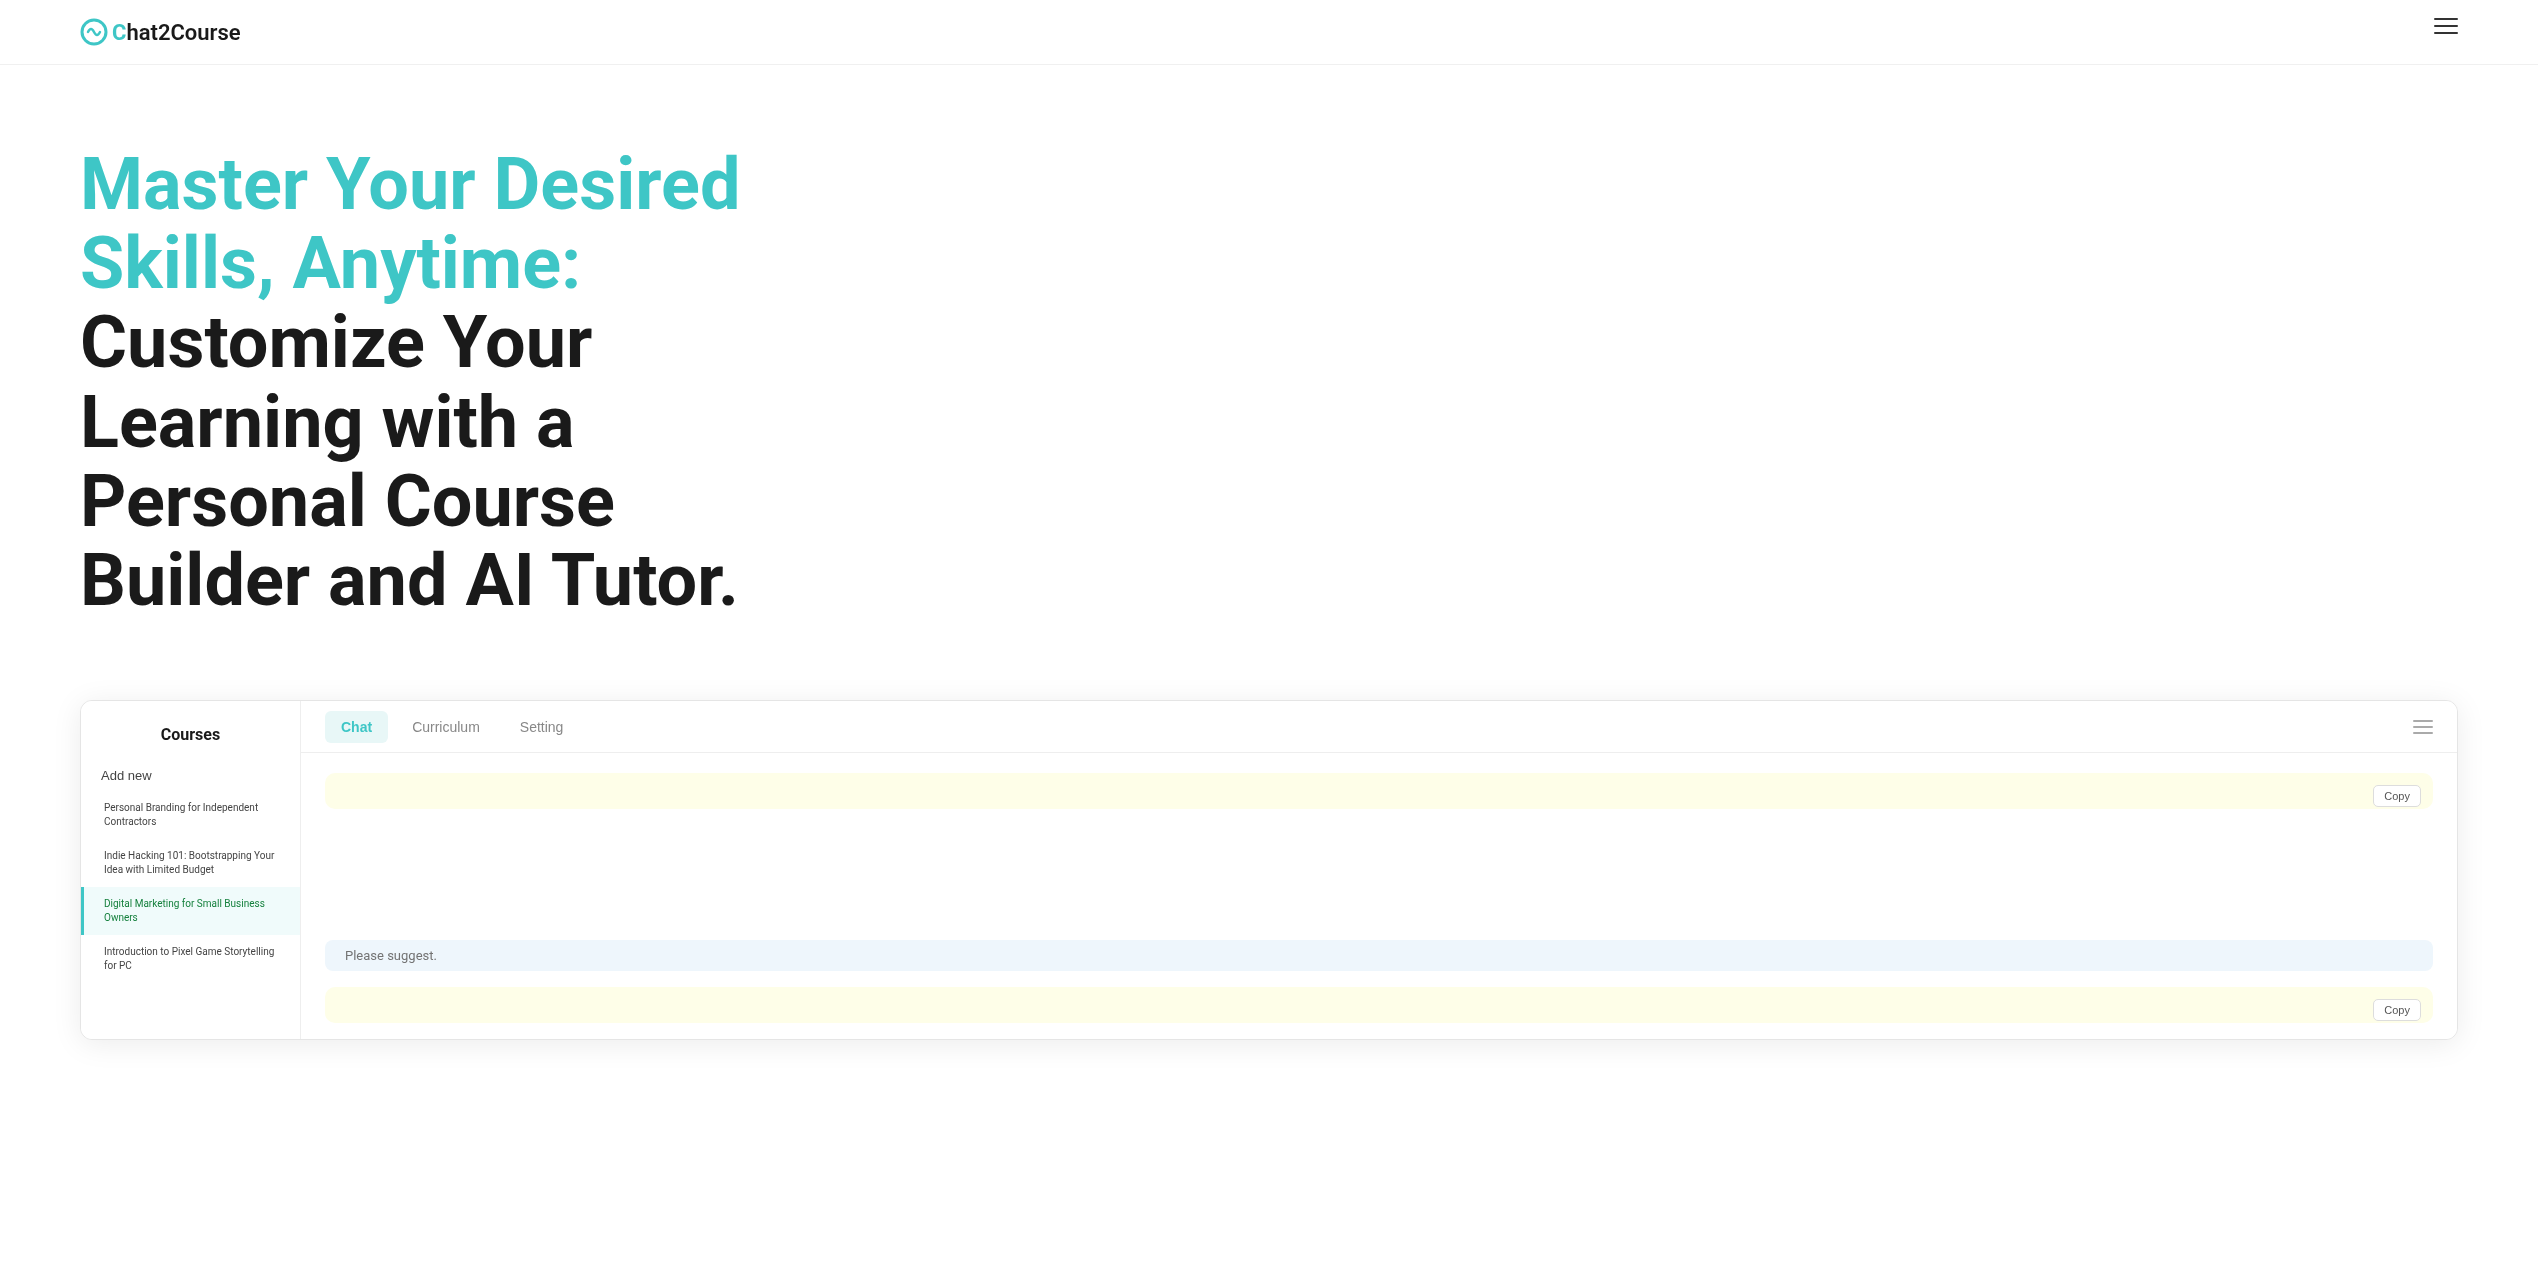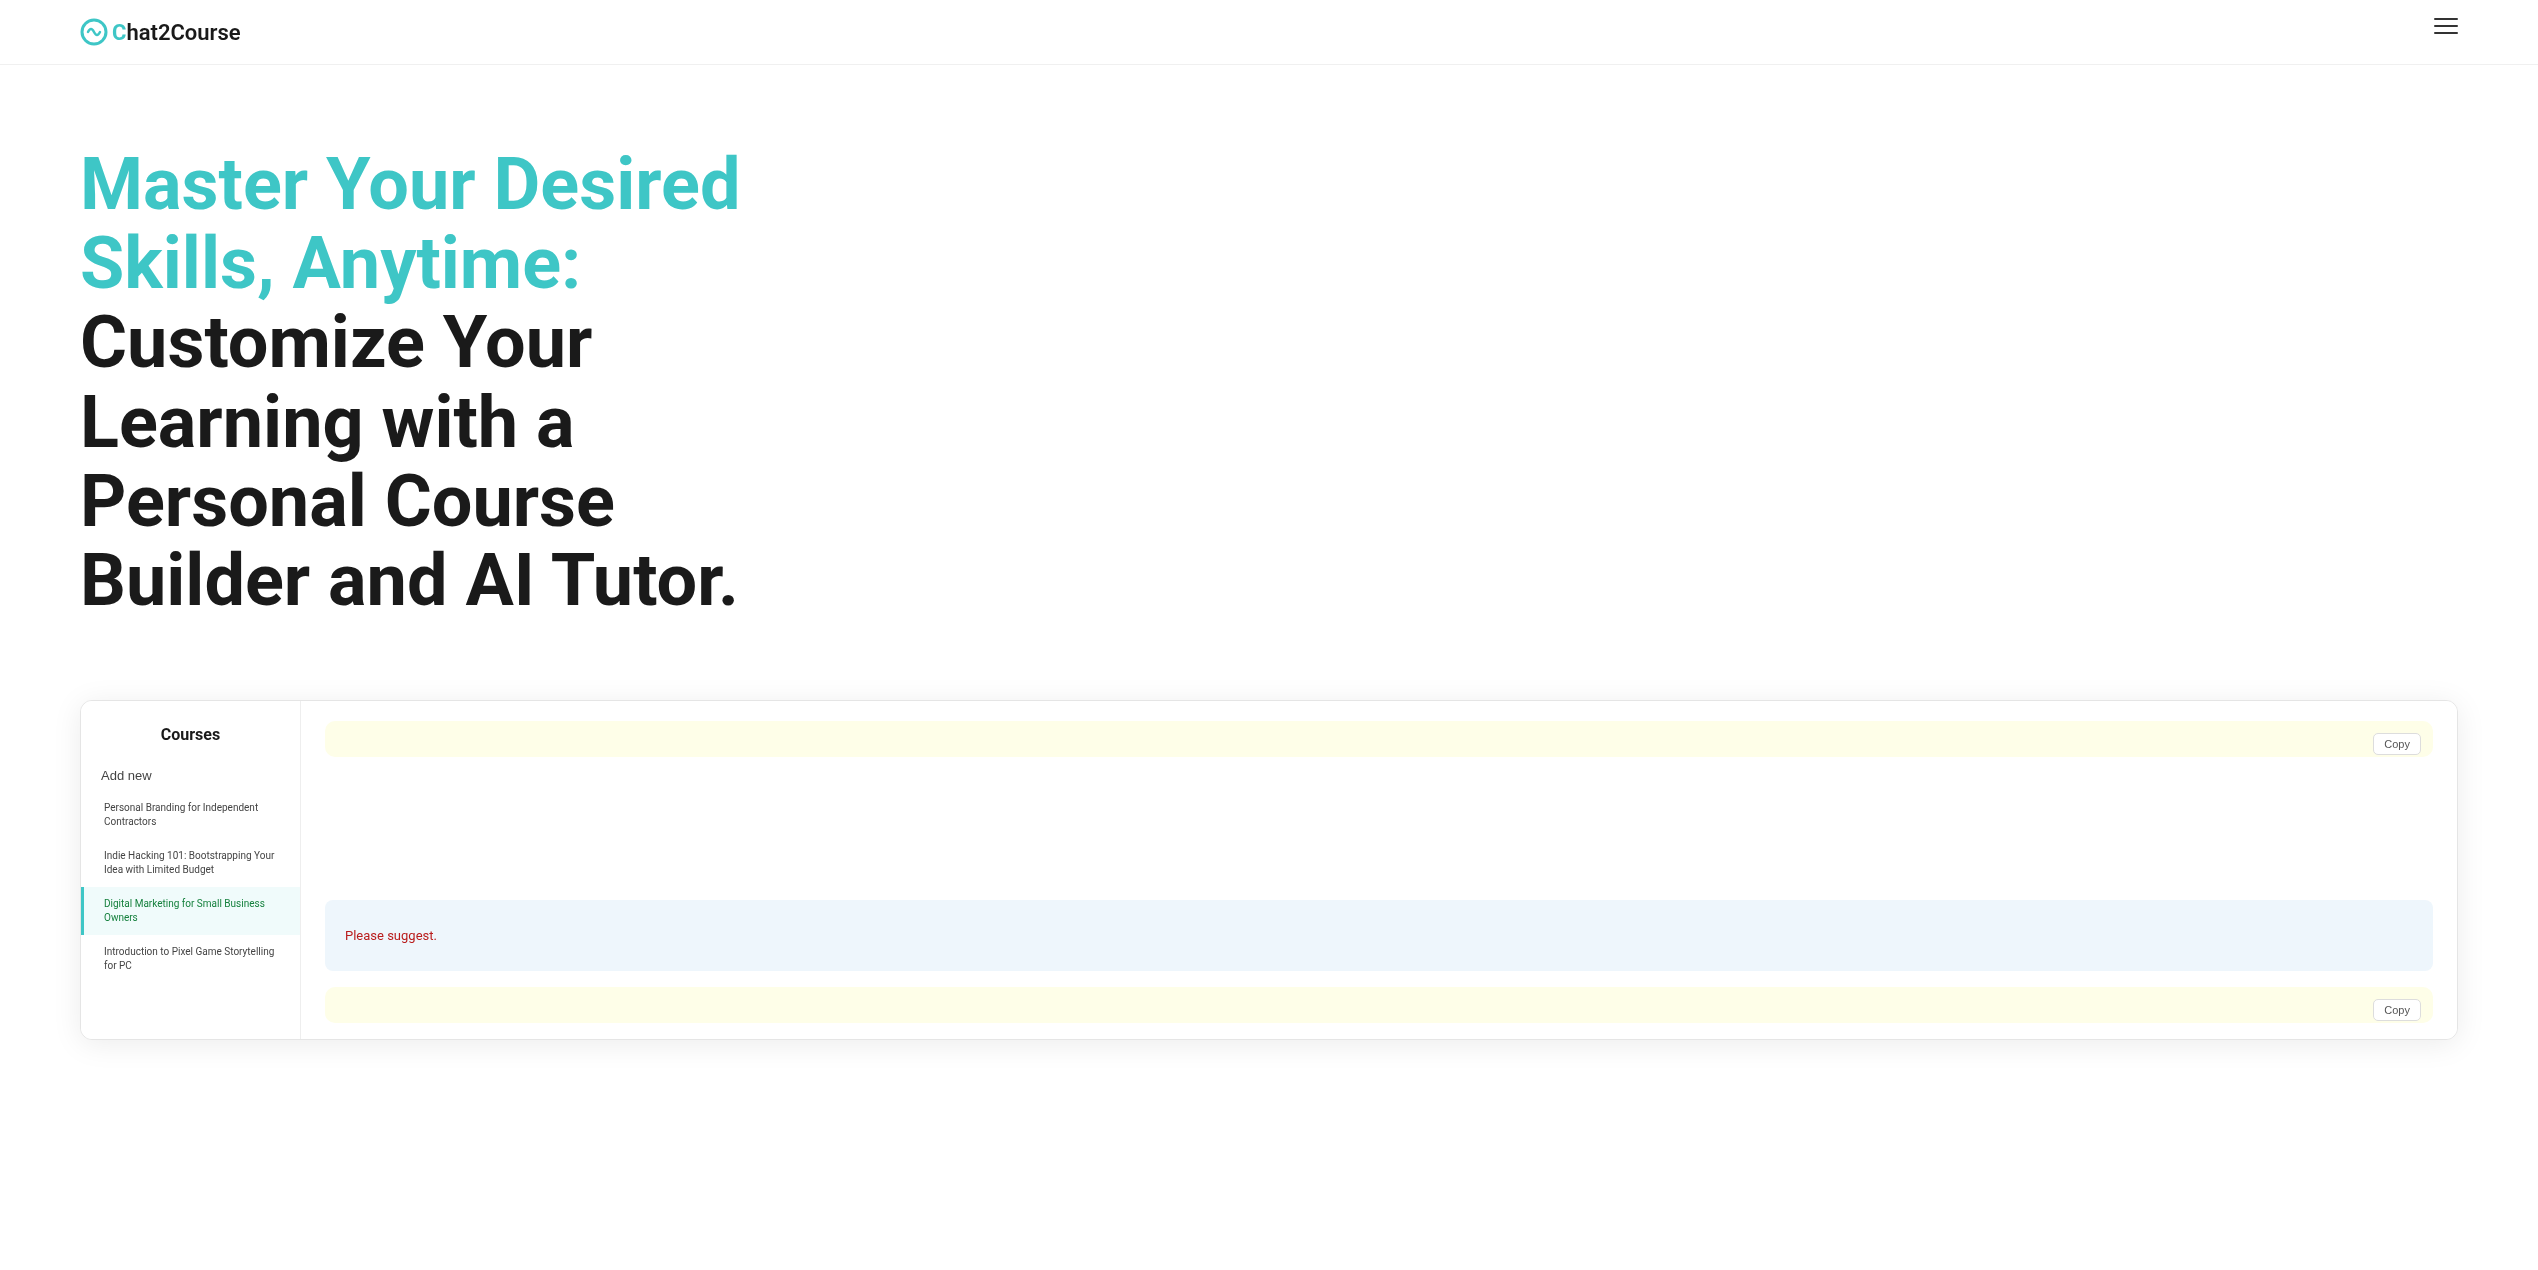--- a/index.html
+++ b/index.html
@@ -226,23 +226,23 @@
       margin-bottom: 6px;
     }
 
     .chat-bubble-ai p:last-child {
       margin-bottom: 0;
     }
 
     .chat-input-area {
       background: #eef6fc;
       border-radius: 8px;
-      padding: 28px 20px;
+      padding: 8px 20px;
       font-size: 13px;
-      color: #b91c1c;
+      color: #737373;
       margin: 0 24px 16px;
       cursor: text;
     }
 
     .chat-bubble-ai-bottom {
       background: #fefee8;
       border-radius: 10px;
       padding: 18px 20px;
       font-size: 13px;
       line-height: 1.6;
@@ -304,20 +304,32 @@
     <div class="course-item active">
       <span>Digital Marketing for Small Business Owners</span>
     </div>
     <div class="course-item">
       <span>Introduction to Pixel Game Storytelling for PC</span>
     </div>
   </aside>
 
   <div class="main-content">
 
+    <div class="tabs-header">
+      <div class="tabs-nav">
+        <button class="tab-item active">Chat</button>
+        <button class="tab-item">Curriculum</button>
+        <button class="tab-item">Setting</button>
+      </div>
+      <div class="tabs-menu">
+        <span></span>
+        <span></span>
+        <span></span>
+      </div>
+    </div>
 
     <div class="chat-area">
 
       <div class="chat-bubble-ai">
         <button class="copy-btn">Copy</button>
       </div>
 
     </div>
 
     <div class="chat-input-area">Please suggest.</div>

